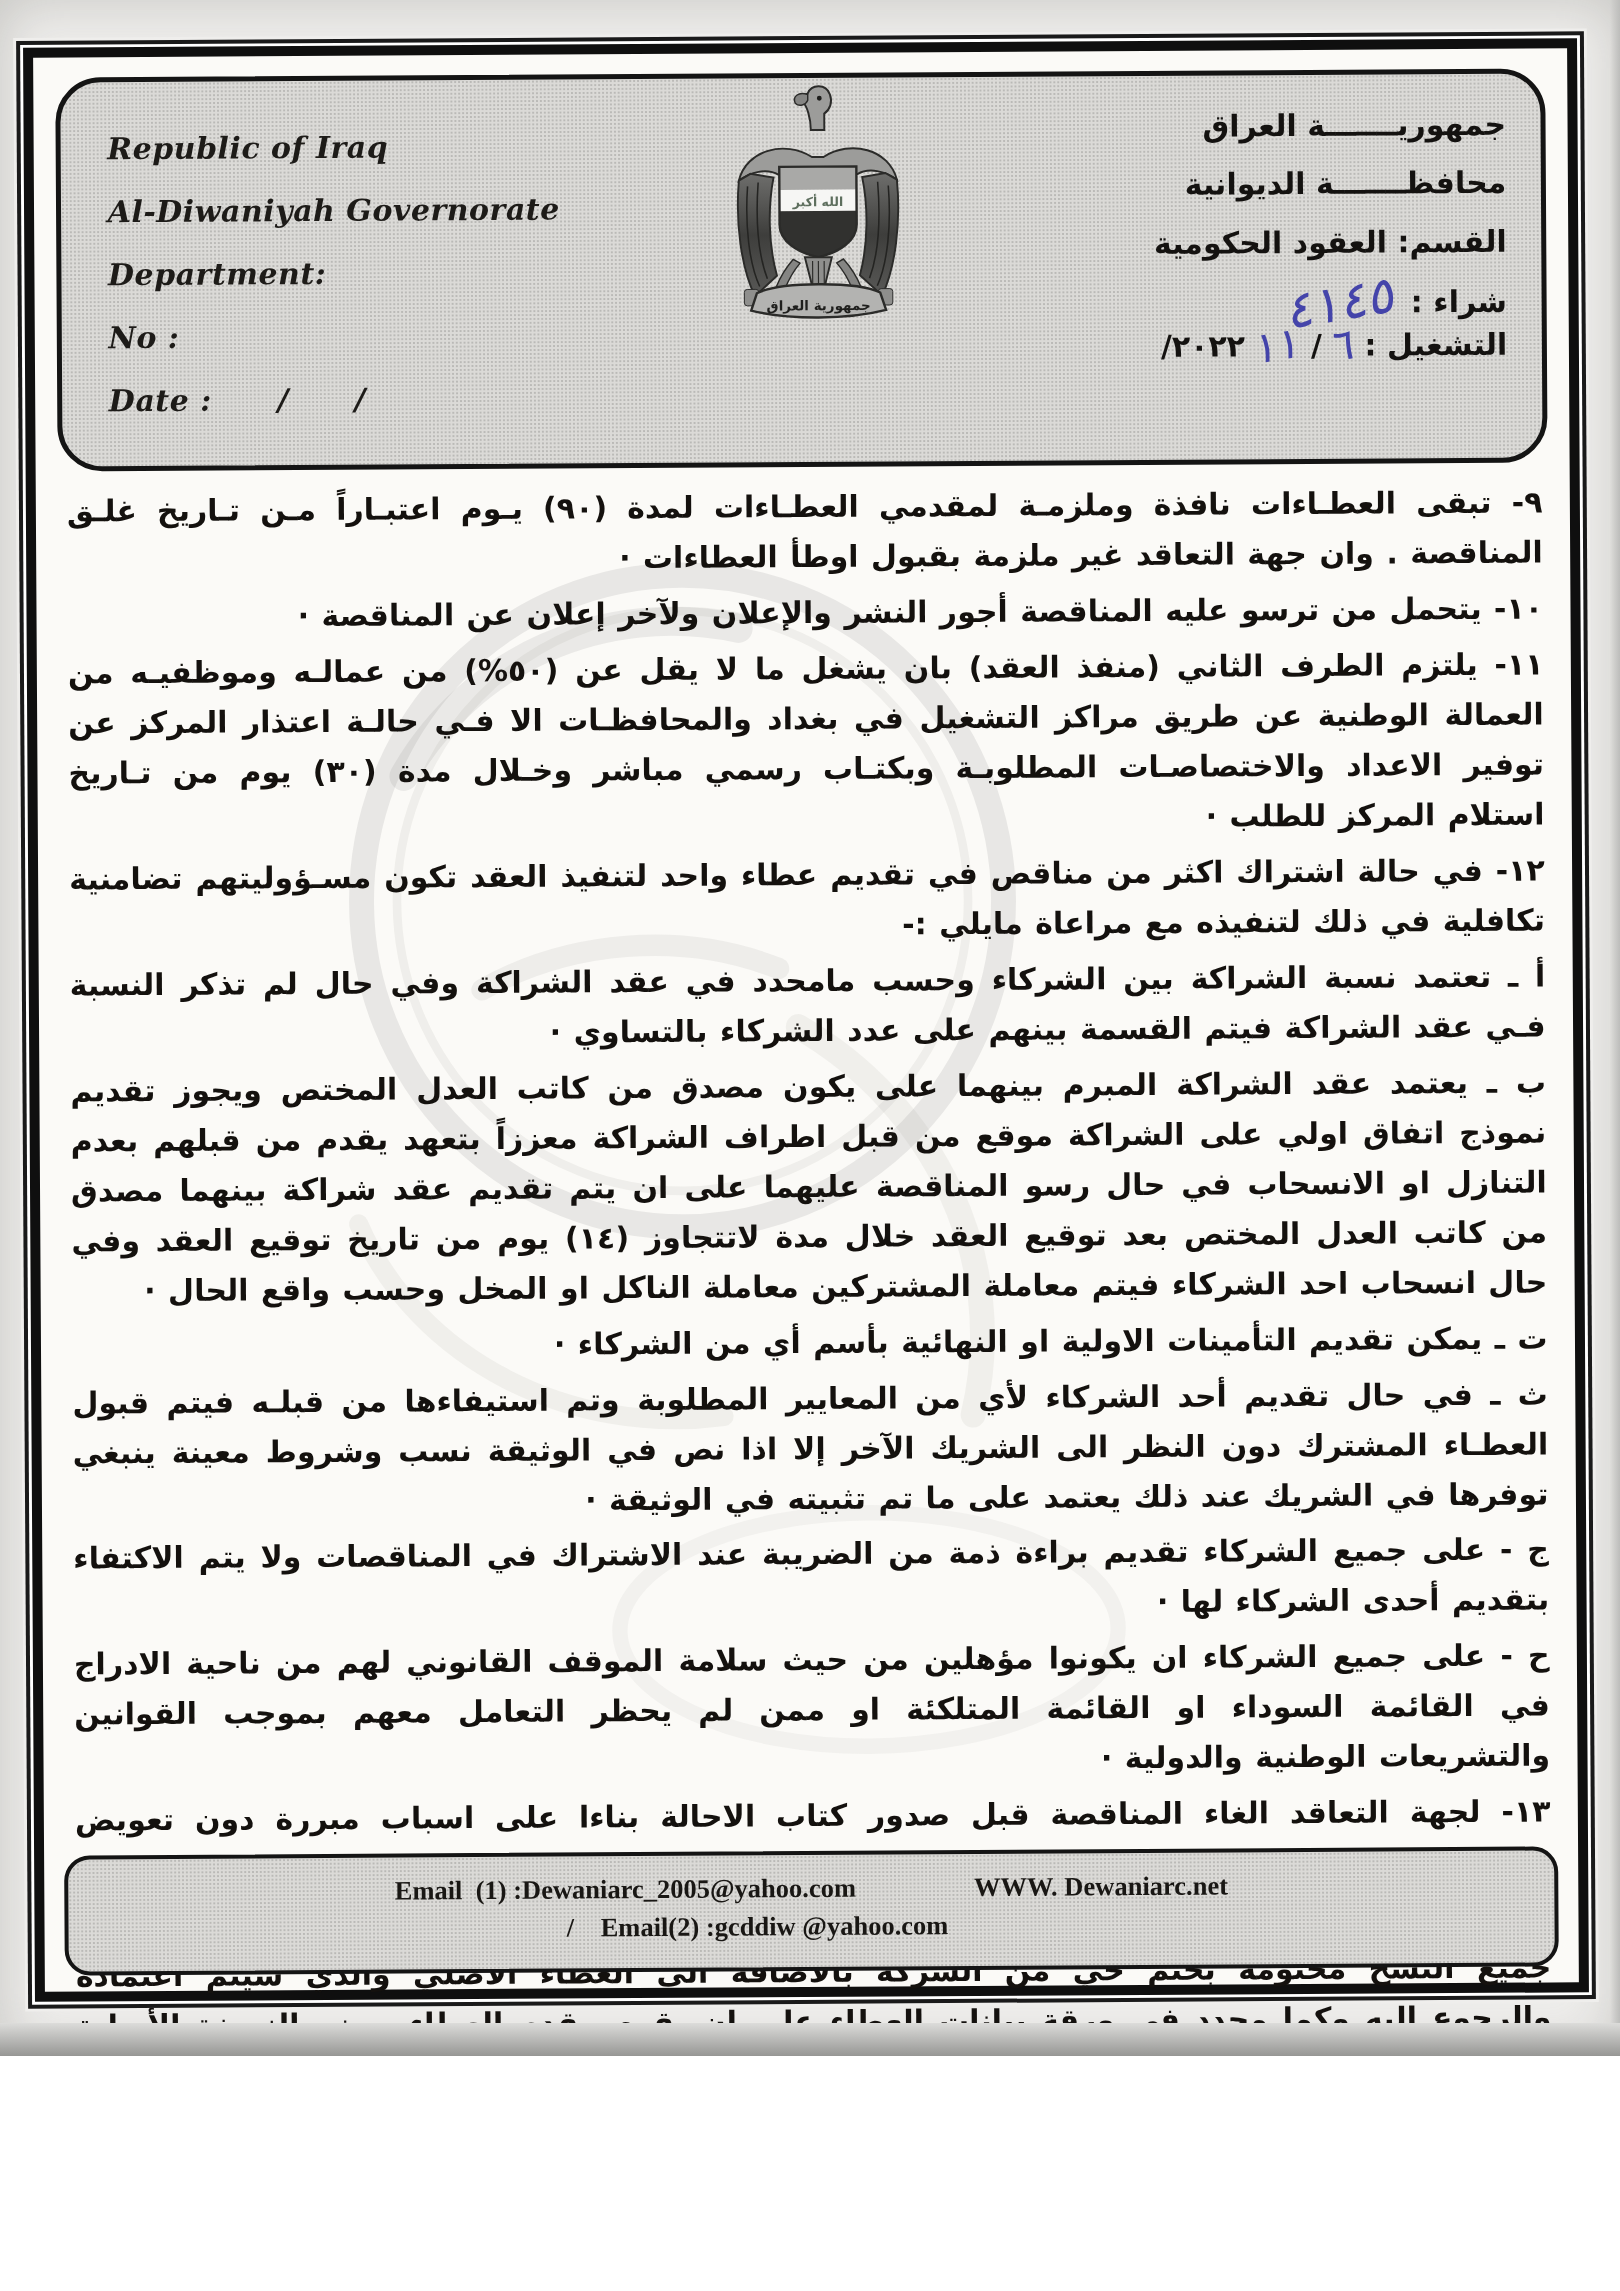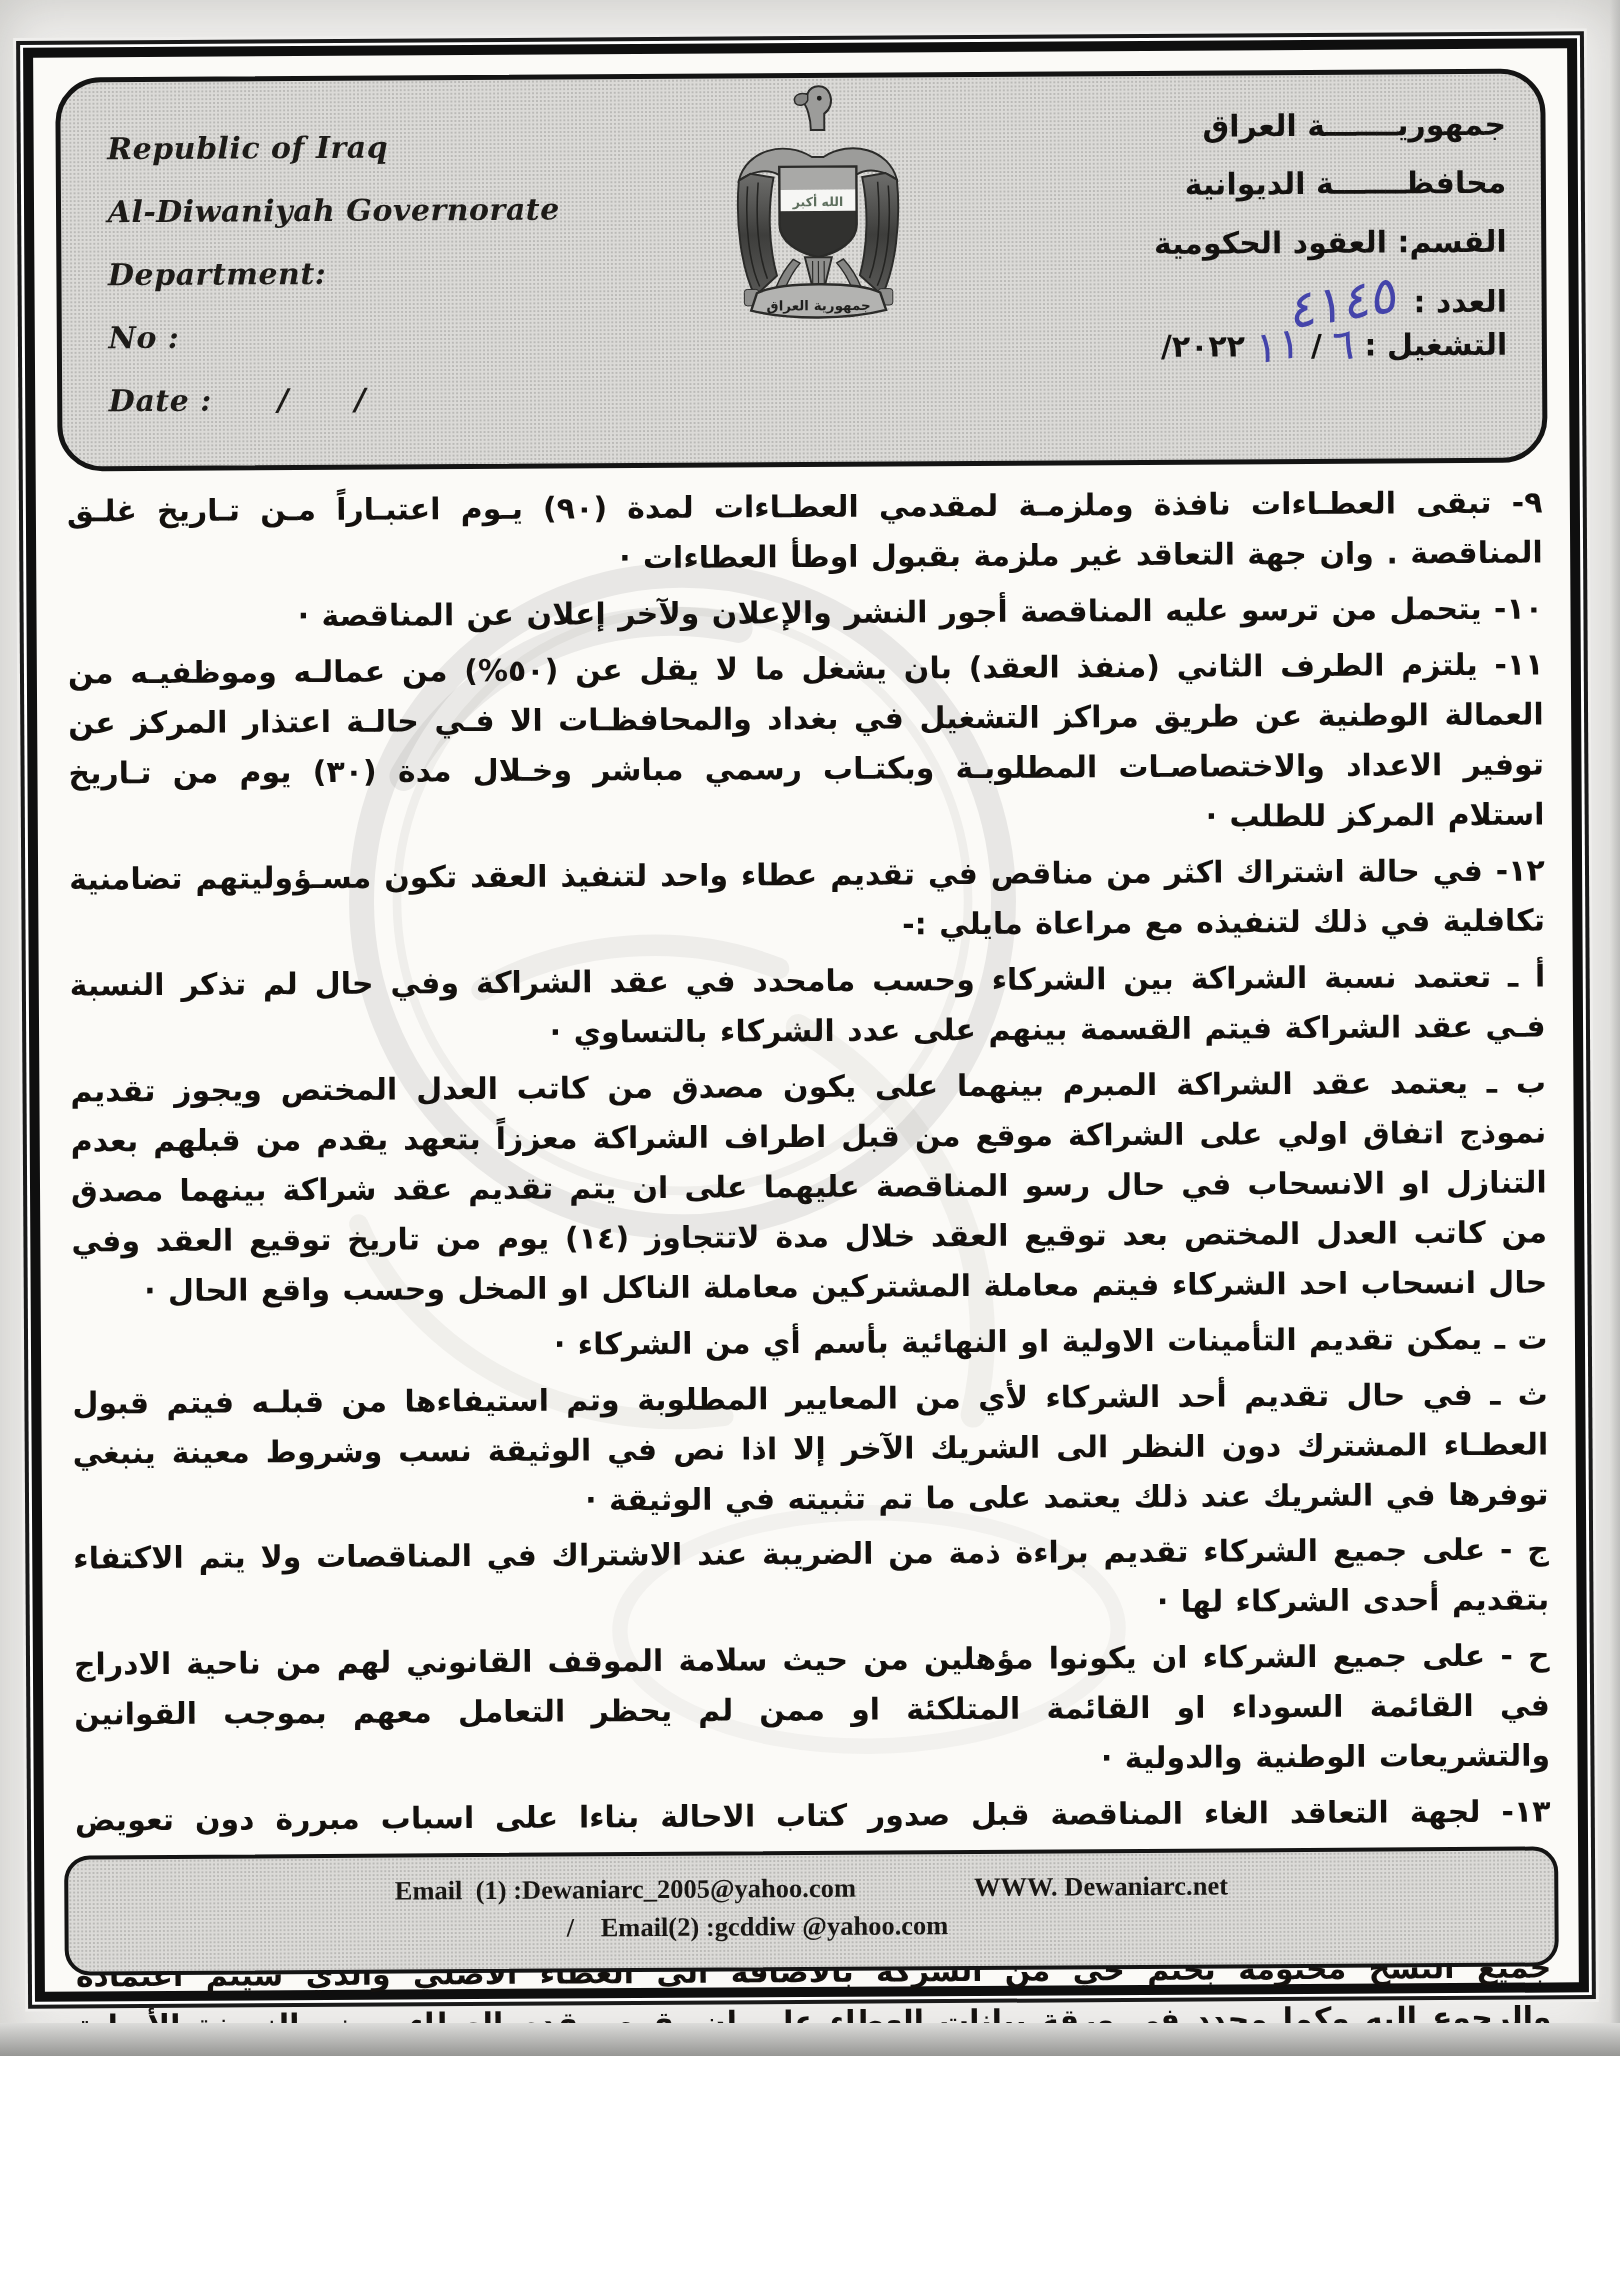--- a/index.html
+++ b/index.html
@@ -133,21 +133,21 @@
           <path d="M46,223 C70,211 150,211 174,223 L180,241 C140,251 80,251 40,241 Z" fill="#b3b3b1" stroke="#2b2b29" stroke-width="2.5"></path>
           <text x="110" y="241" font-size="14" font-weight="bold" text-anchor="middle" fill="#1f1f1d">جمهورية العراق</text>
         </svg>
       </div>
 
       <div class="lh-right">
         <div class="l">جمهوريـــــــة العراق</div>
         <div class="l">محافظـــــــة الديوانية</div>
         <div class="l">القسم: العقود الحكومية</div>
         <div class="num-line">
-          <span>العدد :</span>
+          <span>شراء :</span>
           <span class="hand">٤١٤٥</span>
         </div>
         <div class="date-line">
           <span>التشغيل :</span>
           <span class="hand">٦</span>
           <span class="ltr">/</span>
           <span class="hand">١١</span>
           <span class="ltr">/٢٠٢٢</span>
         </div>
       </div>

